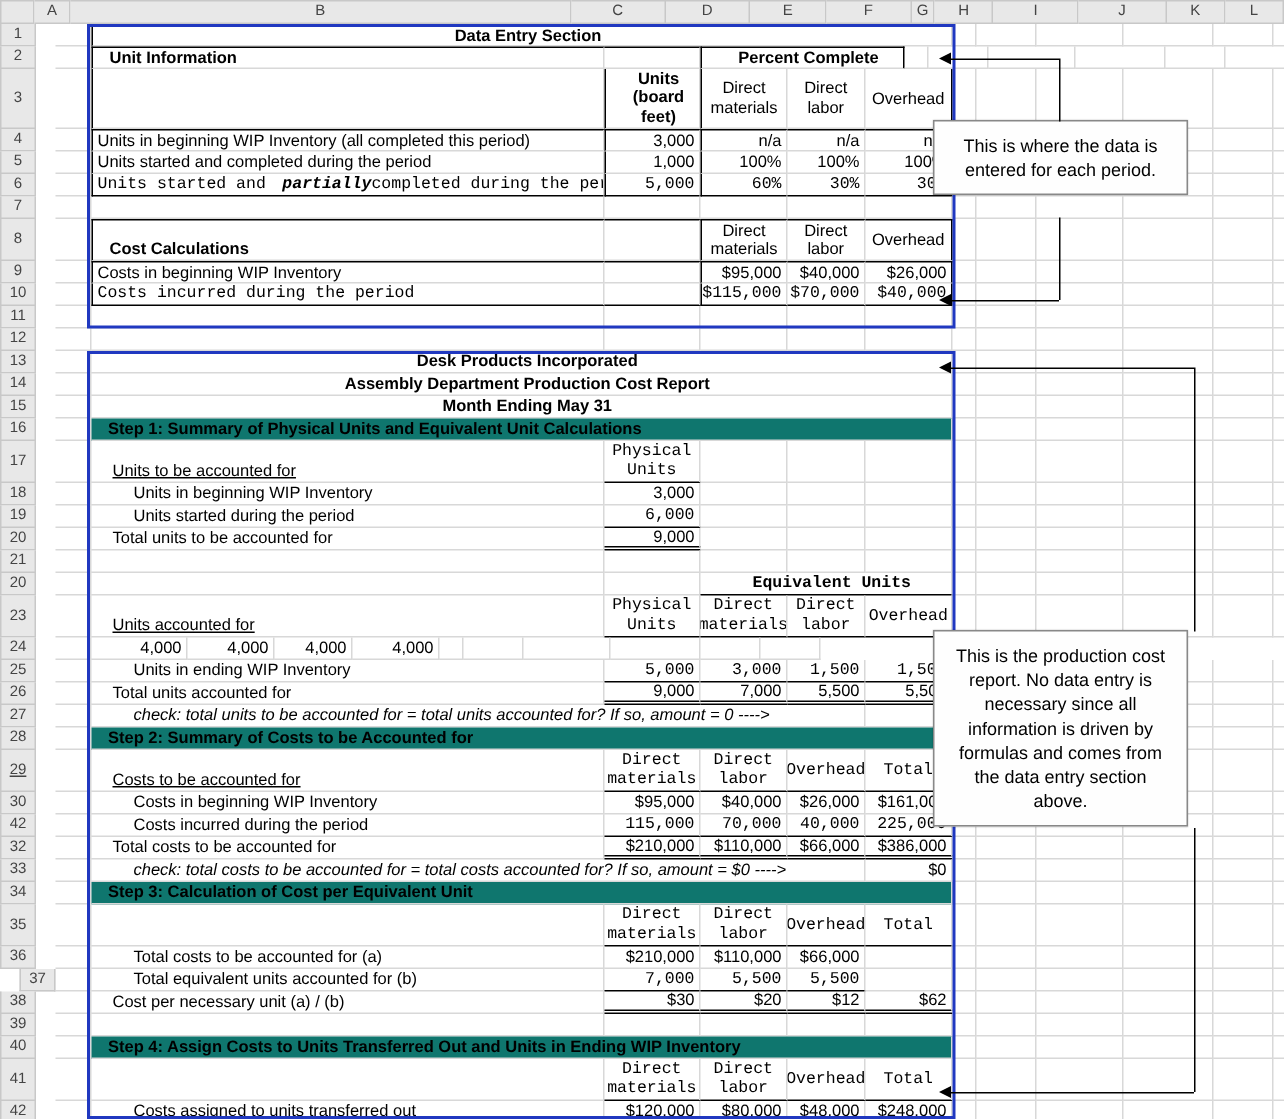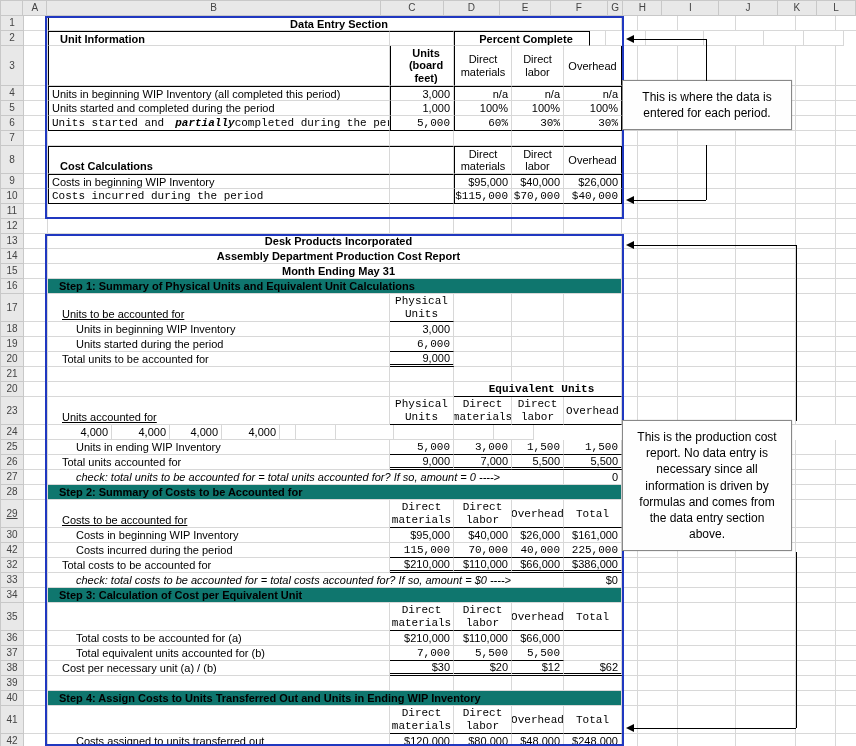--- a/index.html
+++ b/index.html
@@ -174,21 +174,21 @@
         <div class="rn" style="height: 15px;">27</div>
         <div class="rn" style="height: 15px;">28</div>
         <div class="rn" style="height: 28px; text-decoration: underline;">29</div>
         <div class="rn" style="height: 15px;">30</div>
         <div class="rn" style="height: 15px;">42</div>
         <div class="rn" style="height: 15px;">32</div>
         <div class="rn" style="height: 15px;">33</div>
         <div class="rn" style="height: 15px;">34</div>
         <div class="rn" style="height: 28px;">35</div>
         <div class="rn" style="height: 15px;">36</div>
-        <div class="rn" style="height: 15px;">37</div>
+        <div class="rn" style="height: 15px; margin-left: 13px;">37</div>
         <div class="rn" style="height: 15px;">38</div>
         <div class="rn" style="height: 15px;">39</div>
         <div class="rn" style="height: 15px;">40</div>
         <div class="rn" style="height: 28px;">41</div>
         <div class="rn" style="height: 15px;">42</div>
       </div>
 
     <div class="grid">
       <div class="gridcells">
 

